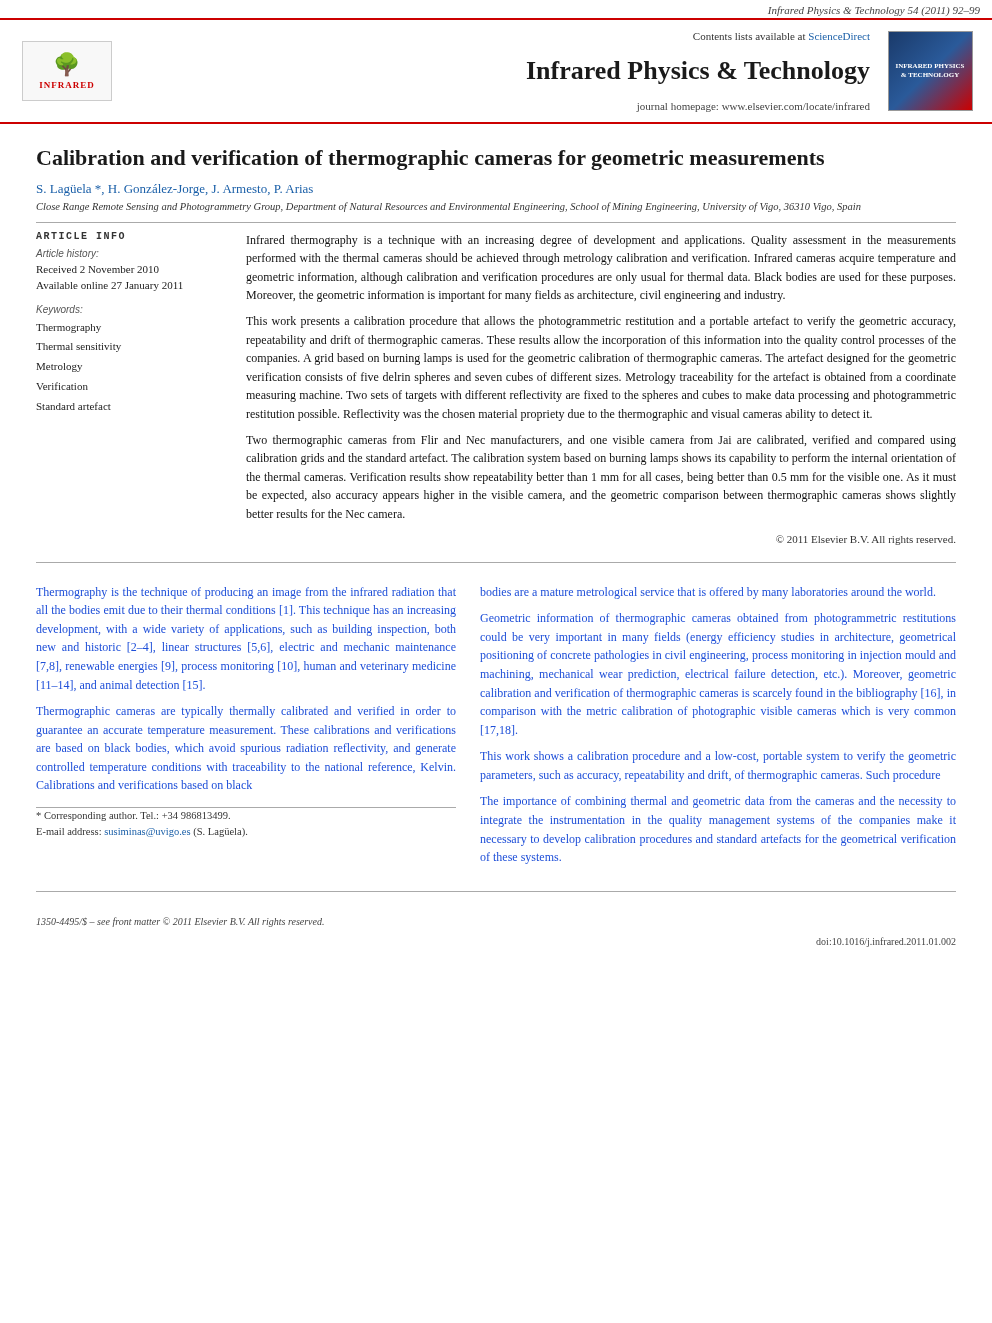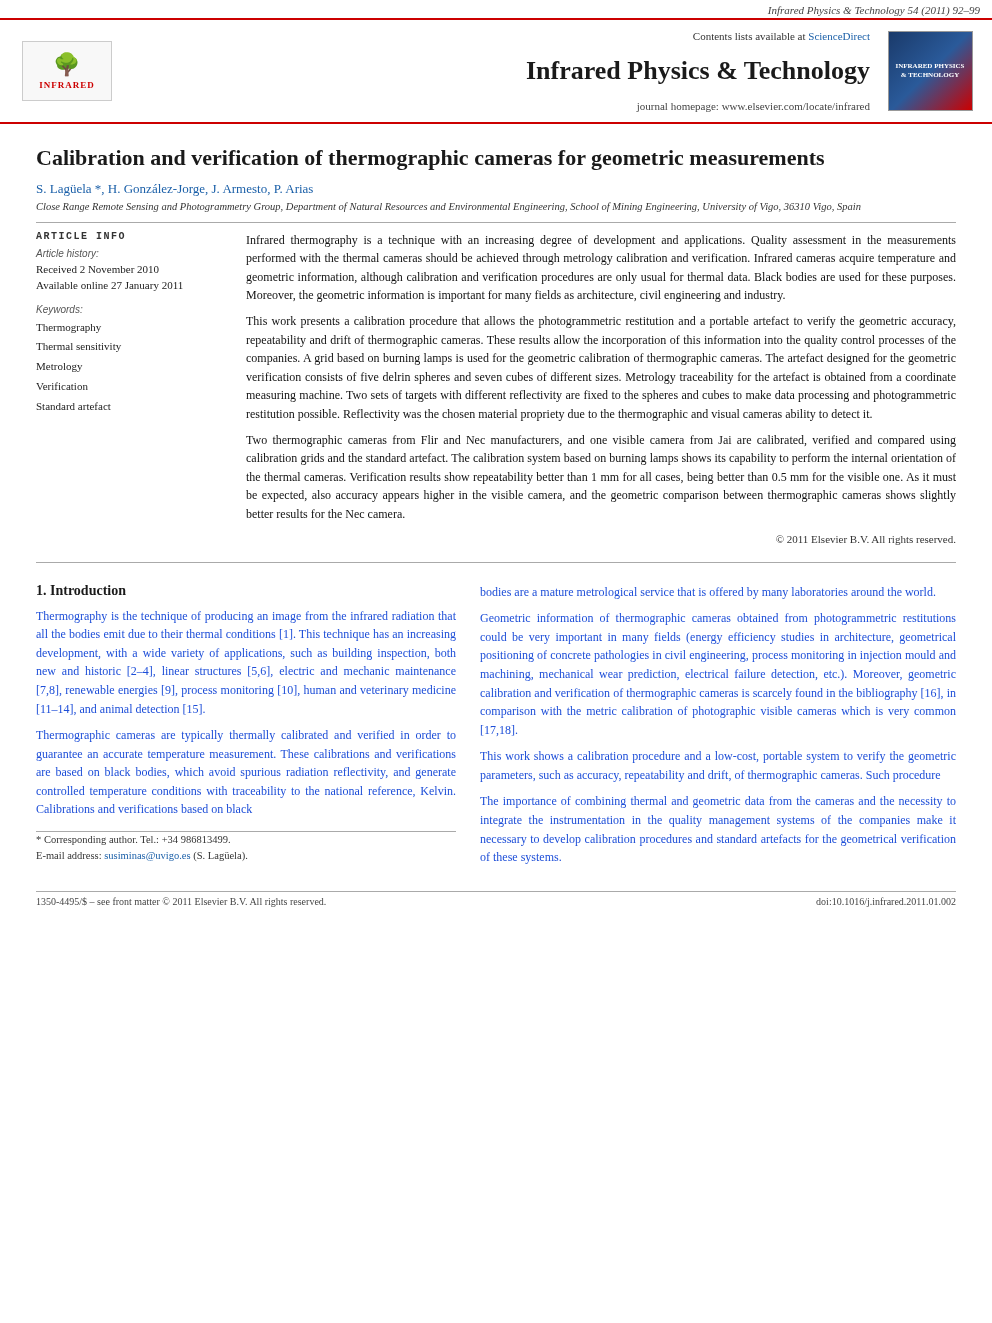--- a/index.html
+++ b/index.html
@@ -229,24 +229,26 @@
       margin-top: 16px;
       padding-top: 4px;
       display: flex;
       justify-content: space-between;
       align-items: center;
       padding-bottom: 8px;
     }
     .bottom-issn {
       font-size: 10px;
       color: #444;
+      font-style: italic;
     }
     .bottom-doi {
       font-size: 10px;
       color: #444;
+      margin-top: 40px;
     }
     a { color: #1a5fa8; text-decoration: none; }
   </style>
 </head>
 <body>
 
 <div class="top-bar">
   <span>Infrared Physics &amp; Technology 54 (2011) 92–99</span>
 </div>
 
@@ -315,24 +317,20 @@
         <div class="copyright-line">© 2011 Elsevier B.V. All rights reserved.</div>
       </div>
     </div>
   </div>
 
   <hr class="divider" style="margin-top:14px;">
 
   <div class="intro-section">
 
     <div class="intro-left">
-      <div class="section-title">
-        <span>1.</span>
-        <span>Introduction</span>
-      </div>
       <div class="body-text">
         <p>Thermography is the technique of producing an image from the infrared radiation that all the bodies emit due to their thermal conditions [1]. This technique has an increasing development, with a wide variety of applications, such as building inspection, both new and historic [2–4], linear structures [5,6], electric and mechanic maintenance [7,8], renewable energies [9], process monitoring [10], human and veterinary medicine [11–14], and animal detection [15].</p>
         <p>Thermographic cameras are typically thermally calibrated and verified in order to guarantee an accurate temperature measurement. These calibrations and verifications are based on black bodies, which avoid spurious radiation reflectivity, and generate controlled temperature conditions with traceability to the national reference, Kelvin. Calibrations and verifications based on black</p>
       </div>
 
       <div class="footnote-area">
         <div class="footnote-text">* Corresponding author. Tel.: +34 986813499.</div>
         <div class="footnote-text">
           <span>E-mail address:</span>
           <a href="#">susiminas@uvigo.es</a>

